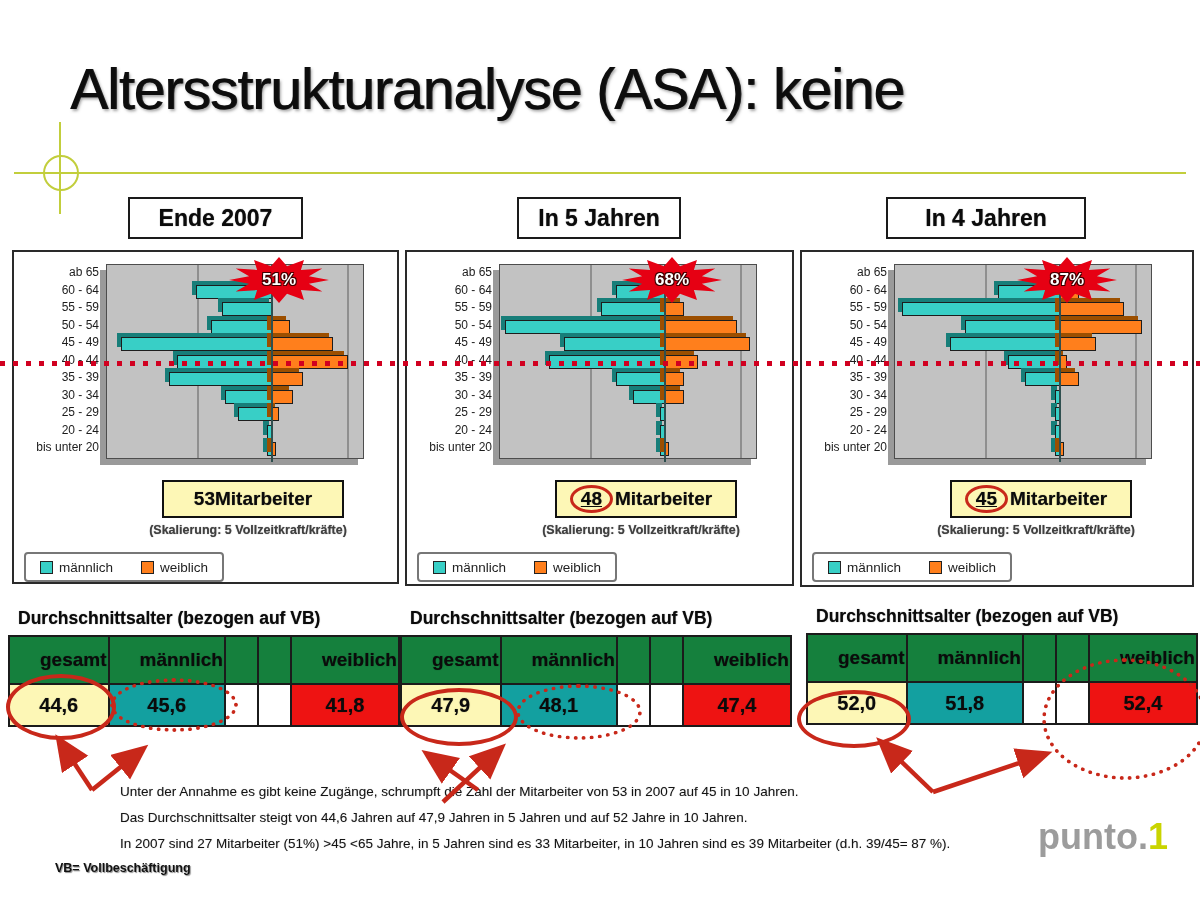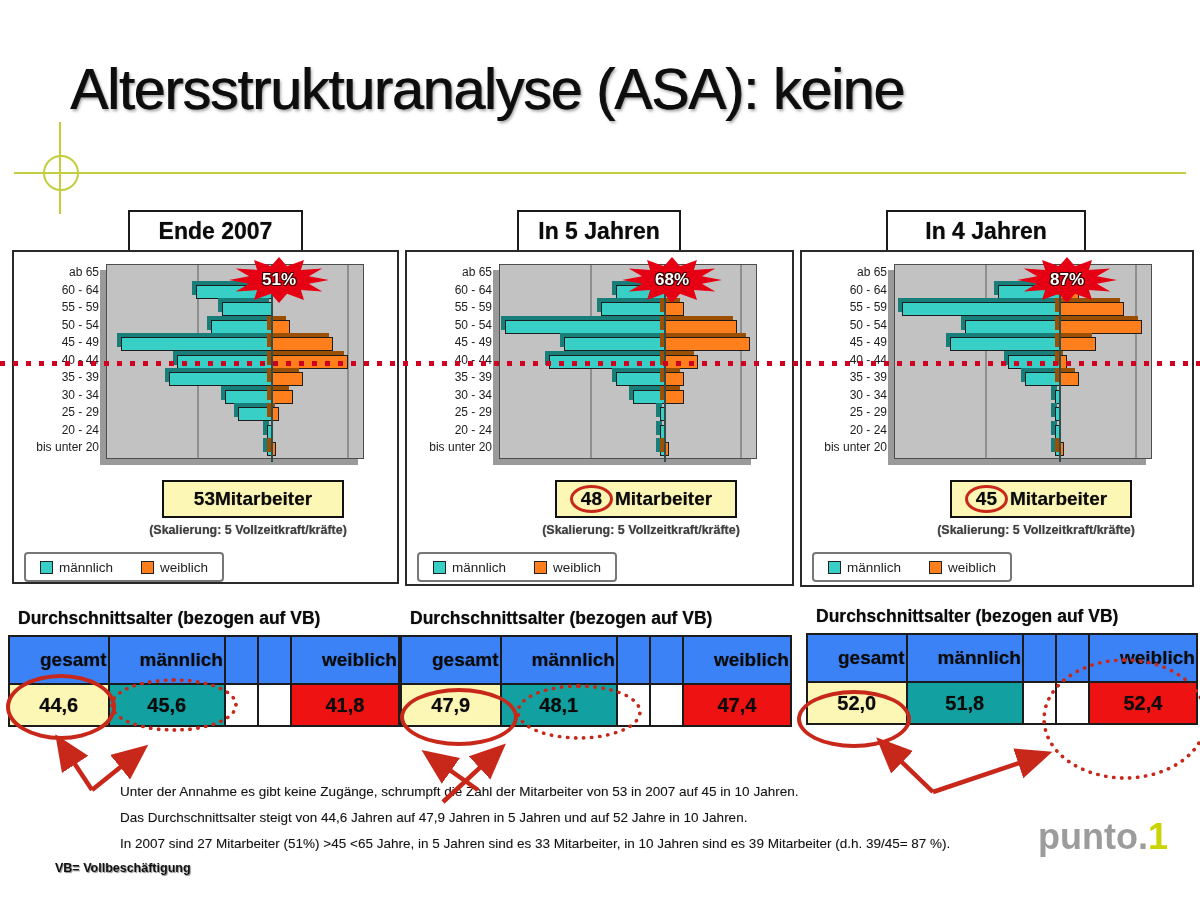--- a/index.html
+++ b/index.html
@@ -8,21 +8,21 @@
   
   .title{position:absolute;left:70px;top:56px;margin:0;font-size:57px;font-weight:400;
          letter-spacing:-1px;color:#0d0d0d;white-space:nowrap;
          text-shadow:1px 0 0 #222, 2px 2px 3px rgba(90,90,90,.55);}
   .rule-h{position:absolute;left:14px;top:172px;width:1172px;height:2px;background:var(--green);}
   .rule-v{position:absolute;left:59px;top:122px;width:2px;height:92px;background:var(--green);}
   .crosshair{position:absolute;left:43px;top:155px;width:32px;height:32px;border:2px solid var(--green);
              border-radius:50%;background:transparent;}
 
   
-  .col-header{position:absolute;top:210px;height:38px;border:2px solid #1a1a1a;background:#fff;
+  .col-header{position:absolute;top:197px;height:38px;border:2px solid #1a1a1a;background:#fff;
               font-weight:700;font-size:23px;color:#0b0b0b;text-align:center;line-height:38px;
               text-shadow:0 0 1px rgba(0,0,0,.6);}
   .ch1{left:128px;width:171px;}
   .ch2{left:517px;width:160px;}
   .ch3{left:886px;width:196px;}
 
   
   .panel{position:absolute;background:#fff;border:2px solid #2a2a2a;}
   .p1{left:12px;top:250px;width:383px;height:330px;}
   .p2{left:405px;top:250px;width:385px;height:332px;}
@@ -42,42 +42,42 @@
   .bar.female{background:var(--weiblich);box-shadow:-4px -4px 0 #9c4f00;}
 
   .burst{position:absolute;left:122px;top:-8px;width:100px;height:46px;background:var(--burst);
          z-index:6;display:flex;align-items:center;justify-content:center;}
   .burst span{font-weight:700;font-size:17px;color:#fff;
          text-shadow:-1px -1px 0 #3c0000,1px -1px 0 #3c0000,-1px 1px 0 #3c0000,1px 1px 0 #3c0000;}
 
   .count-box{position:absolute;left:148px;top:228px;width:178px;height:34px;background:var(--yellow);
              border:2px solid #111;display:flex;align-items:center;justify-content:center;
              font-weight:700;font-size:19px;color:#0b0b0b;text-shadow:0 0 1px rgba(0,0,0,.55);}
-  .count-box .circled{border:3px solid var(--annotation);border-radius:50%;padding:0 8px;margin:0 2px 0 -10px;}
+  .count-box .circled{border:3px solid var(--annotation);border-radius:50%;padding:0 8px;margin:0 2px 0 -10px;text-decoration:underline;}
   .scale-note{position:absolute;left:108px;top:271px;width:252px;text-align:center;font-weight:700;
               font-size:12.5px;color:#404040;white-space:nowrap;text-shadow:0 0 1px rgba(0,0,0,.5);}
   .legend{position:absolute;left:10px;top:300px;height:26px;border:2px solid #777;border-radius:4px;
           background:#fff;display:flex;align-items:center;gap:28px;padding:0 14px;font-size:13.5px;color:#222;}
   .legend .li{display:flex;align-items:center;gap:6px;}
   .sw{width:11px;height:11px;border:1px solid #222;display:inline-block;}
   .sw.male-sw{background:var(--maennlich);} .sw.female-sw{background:var(--weiblich);}
 
   
   .dotted-line{position:absolute;left:0;top:361px;width:1200px;height:5px;z-index:12;
                background:repeating-linear-gradient(90deg,var(--dotted) 0 5px,transparent 5px 13px);}
 
   
   .stat-block{position:absolute;width:390px;}
   .sb1{left:8px;top:606px;} .sb2{left:400px;top:606px;} .sb3{left:806px;top:604px;}
   .stat-title{font-weight:700;font-size:17.5px;color:#0b0b0b;margin:2px 0 6px 10px;white-space:nowrap;
               text-shadow:0 0 1px rgba(0,0,0,.6);}
   .stat-table{border-collapse:collapse;width:390px;}
   .stat-table td{border:2px solid #1b1b1b;text-align:center;font-weight:700;color:#0b0b0b;
                  text-shadow:0 0 1px rgba(0,0,0,.5);}
-  .stat-table tr.hdr td{height:44px;font-size:19px;background:#3b82f6;vertical-align:middle;padding-left:30px;}
+  .stat-table tr.hdr td{height:44px;font-size:19px;background:#15803d;vertical-align:middle;padding-left:30px;}
   .stat-table tr.val td{height:38px;font-size:20px;}
   .c-ges{width:102px;} .c-man{width:118px;} .c-sp1{width:26px;} .c-sp2{width:22px;} .c-wei{width:114px;}
   .v-ges{background:var(--yellow);} .v-man{background:var(--teal_cell);} .v-wei{background:var(--red_cell);}
 
   
   .ellipse{position:absolute;border-radius:50%;z-index:30;}
   .ellipse.solid{border:4px solid var(--annotation);}
   .ellipse.dotted{border:4px dotted var(--annotation);}
   .e-s1{left:6px;top:674px;width:102px;height:58px;}
   .e-d1{left:110px;top:678px;width:120px;height:46px;}

